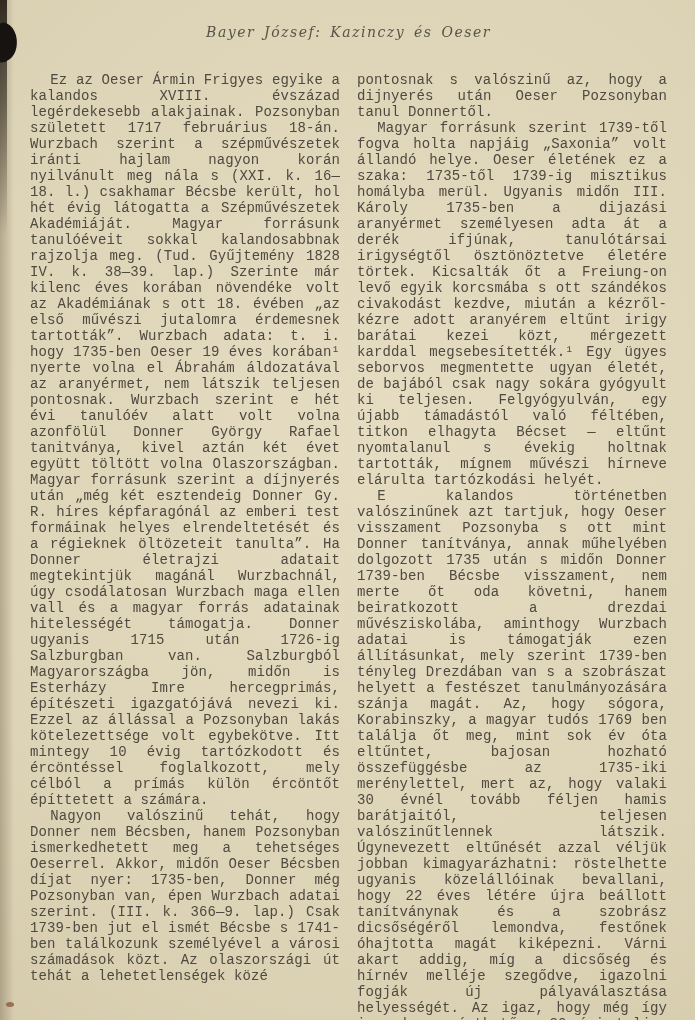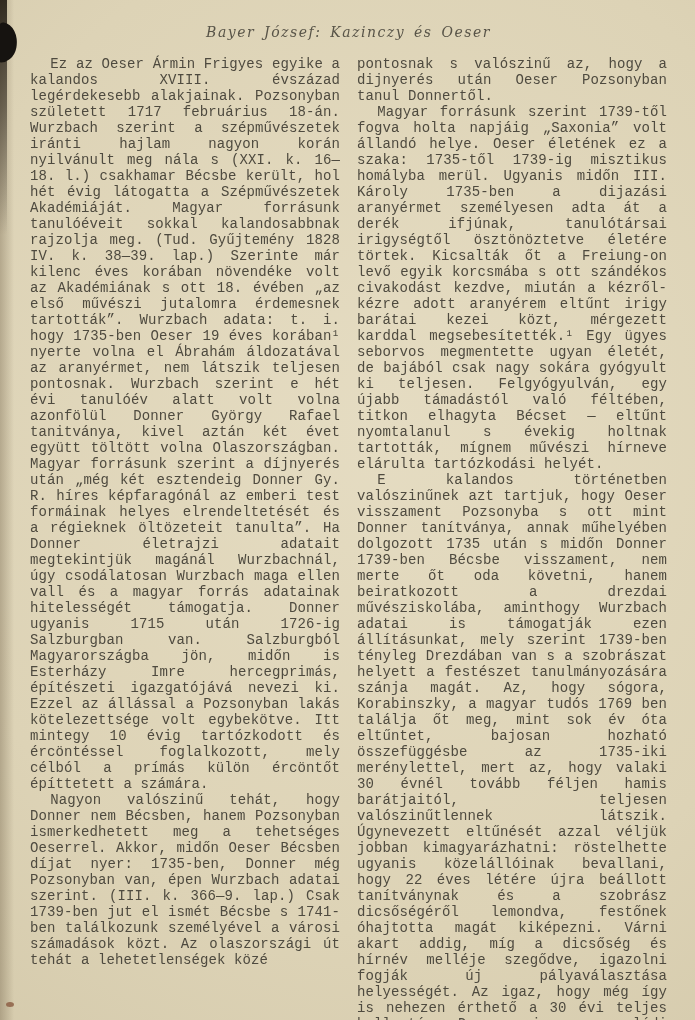--- a/index.html
+++ b/index.html
@@ -43,21 +43,21 @@
     background: #8a5a40; border-radius: 50%; opacity: 0.8;
     pointer-events: none;
   }
 
   .running-header {
     text-align: center;
     font-style: italic;
     font-size: 14px;
     letter-spacing: 1.5px;
     color: #585448;
-    margin-bottom: 16px;
+    margin-bottom: 32px;
     word-spacing: 3px;
   }
 
   .columns {
     display: flex;
     gap: 17px;
     height: 942px;
   }
   .col {
     flex: 1 1 0;

